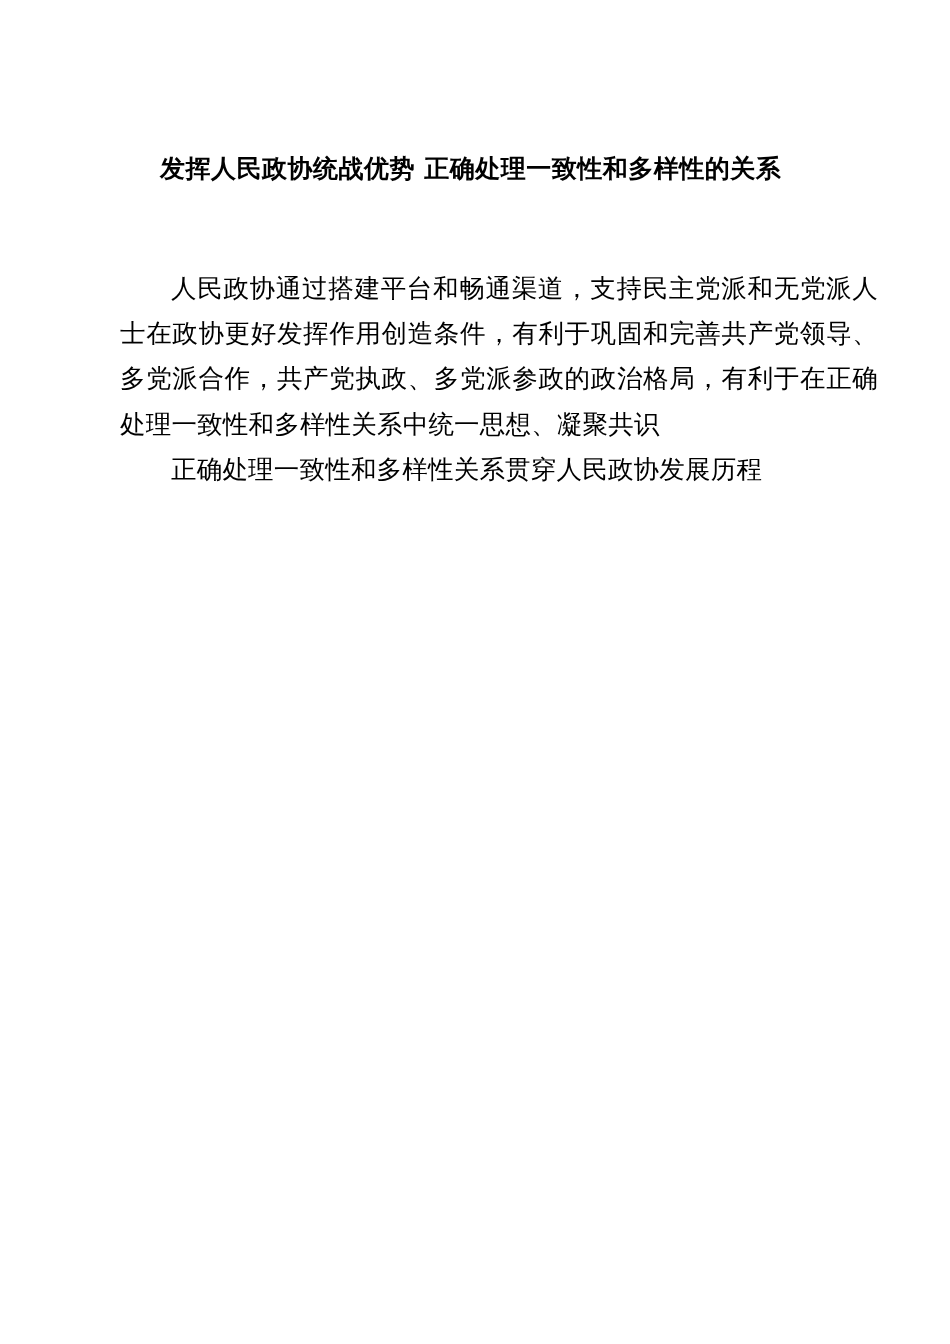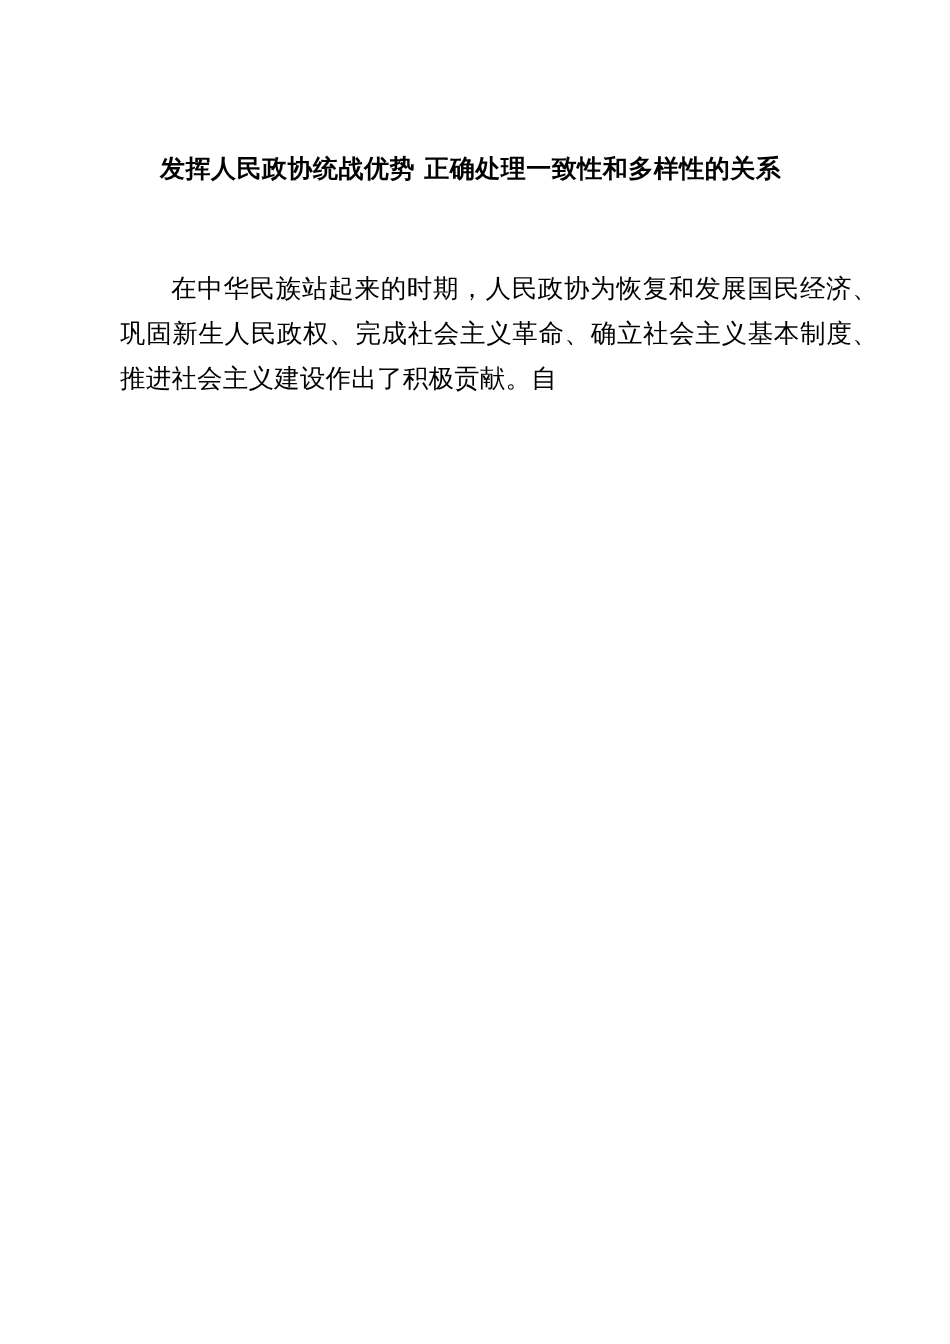--- a/index.html
+++ b/index.html
@@ -43,16 +43,17 @@
   }
 </style>
 </head>
 <body>
 
 <div class="page">
 
   <h1 class="doc-title">发挥人民政协统战优势 正确处理一致性和多样性的关系</h1>
 
   <div class="body-text">
-    <p class="para">在中华民族站起来的时期，人民政协为恢复和发展国民经济、巩固新生人民政权、完成社会主义革命、确立社会主义基本制度、推进社会主义建设作出了积极贡献。自</p>
+    <p class="para">人民政协通过搭建平台和畅通渠道，支持民主党派和无党派人士在政协更好发挥作用创造条件，有利于巩固和完善共产党领导、多党派合作，共产党执政、多党派参政的政治格局，有利于在正确处理一致性和多样性关系中统一思想、凝聚共识</p>
+    <p class="para">正确处理一致性和多样性关系贯穿人民政协发展历程</p>
   </div>
 
 </div>
 
 </body></html>

